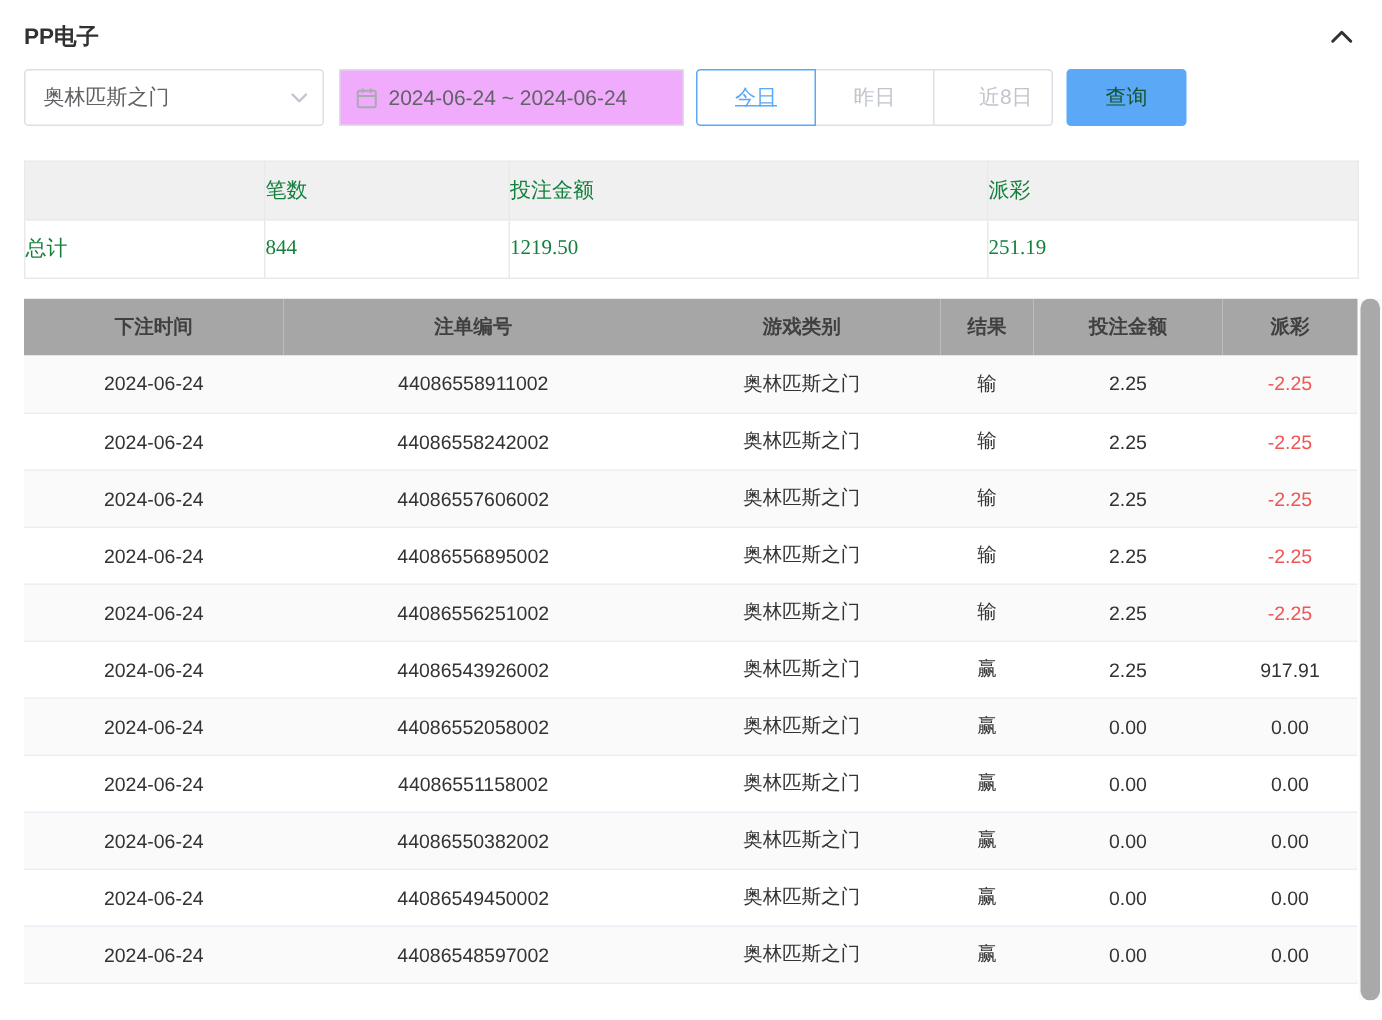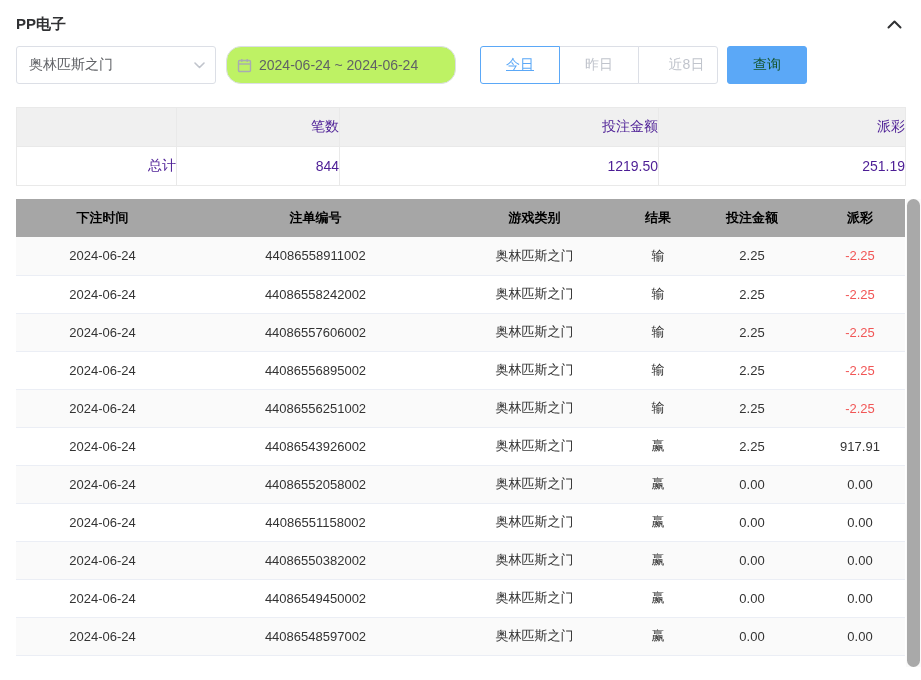--- a/index.html
+++ b/index.html
@@ -14,53 +14,53 @@
   .collapse-btn { width: 22px; height: 22px; display: flex; align-items: center; justify-content: center; cursor: pointer; }
 
   
   .filter-row { margin-top: 2px; display: flex; align-items: center; height: 38px; }
   .select-box {
     width: 200px; height: 38px; border: 1px solid #dcdfe6; border-radius: 3px;
     display: flex; align-items: center; justify-content: space-between;
     padding: 0 10px 0 12px; font-size: 14px; color: #606266; cursor: pointer; background:#fff;
   }
   .date-box {
-    width: 230px; height: 38px; border: 1px solid #dcdfe6; border-radius: 15px;
+    width: 230px; height: 38px; border: 1px solid #dcdfe6; border-radius: 0;
     display: flex; align-items: center; gap: 7px; padding: 0 8px 0 10px;
-    font-size: 14px; color: #606266; margin-left: 10px; cursor: pointer; background:#bef264;
+    font-size: 14px; color: #606266; margin-left: 10px; cursor: pointer; background:#f0abfc;
   }
   .btn-group { display: flex; margin-left: 8px; }
   .qbtn {
     width: 80px; height: 38px; background: #fff; border: 1px solid #dcdfe6;
     font-size: 14px; color: #c0c4cc; cursor: pointer; margin-left: -1px;
     font-family: inherit;
   }
-  .btn-group .qbtn:first-child { margin-left: 16px; border-radius: 3px 0 0 3px; text-decoration: underline; }
+  .btn-group .qbtn:first-child { margin-left: 0; border-radius: 3px 0 0 3px; text-decoration: underline; }
   .btn-group .qbtn:last-child { border-radius: 0 3px 3px 0; padding-left: 17px; }
   .qbtn.active { border-color: #5ba8f7; color: #5ba8f7; position: relative; z-index: 1; }
   .search-btn {
     width: 80px; height: 38px; margin-left: 9px; background: #5ba8f7; color: #14532d;
     border: 1px solid #5ba8f7; border-radius: 3px; font-size: 14px; cursor: pointer;
     font-family: inherit;
   }
 
   
   table { border-collapse: collapse; table-layout: fixed; }
   .summary-table { width: 889px; margin-top: 23px; }
   .summary-table th, .summary-table td {
-    border: 1px solid #e9e9e9; height: 39px; text-align: right;
-    font-size: 14px; font-weight: normal; color: #4c1d95;
+    border: 1px solid #e9e9e9; height: 39px; text-align: left;
+    font-size: 14px; font-weight: normal; color: #15803d; font-family: Liberation Serif, serif;
   }
   .summary-table th { background: #f0f0f0; }
 
   
   .table-wrap { position: relative; margin-top: 13px; margin-right: -16px; width: 905px; height: 468px; overflow: hidden; }
   .bet-table { width: 889px; }
   .bet-table th {
-    background: #a6a6a6; color: #000000; font-size: 13px; font-weight: bold;
+    background: #a6a6a6; color: #404040; font-size: 13px; font-weight: bold;
     height: 38px; text-align: center;
   }
   .bet-table td {
     height: 38px; text-align: center; font-size: 13px; color: #333;
     border-bottom: 1px solid #ebeef5;
   }
   .bet-table tbody tr:nth-child(odd) td { background: #fafafa; }
   .bet-table td.neg { color: #f15656; }
 
   

